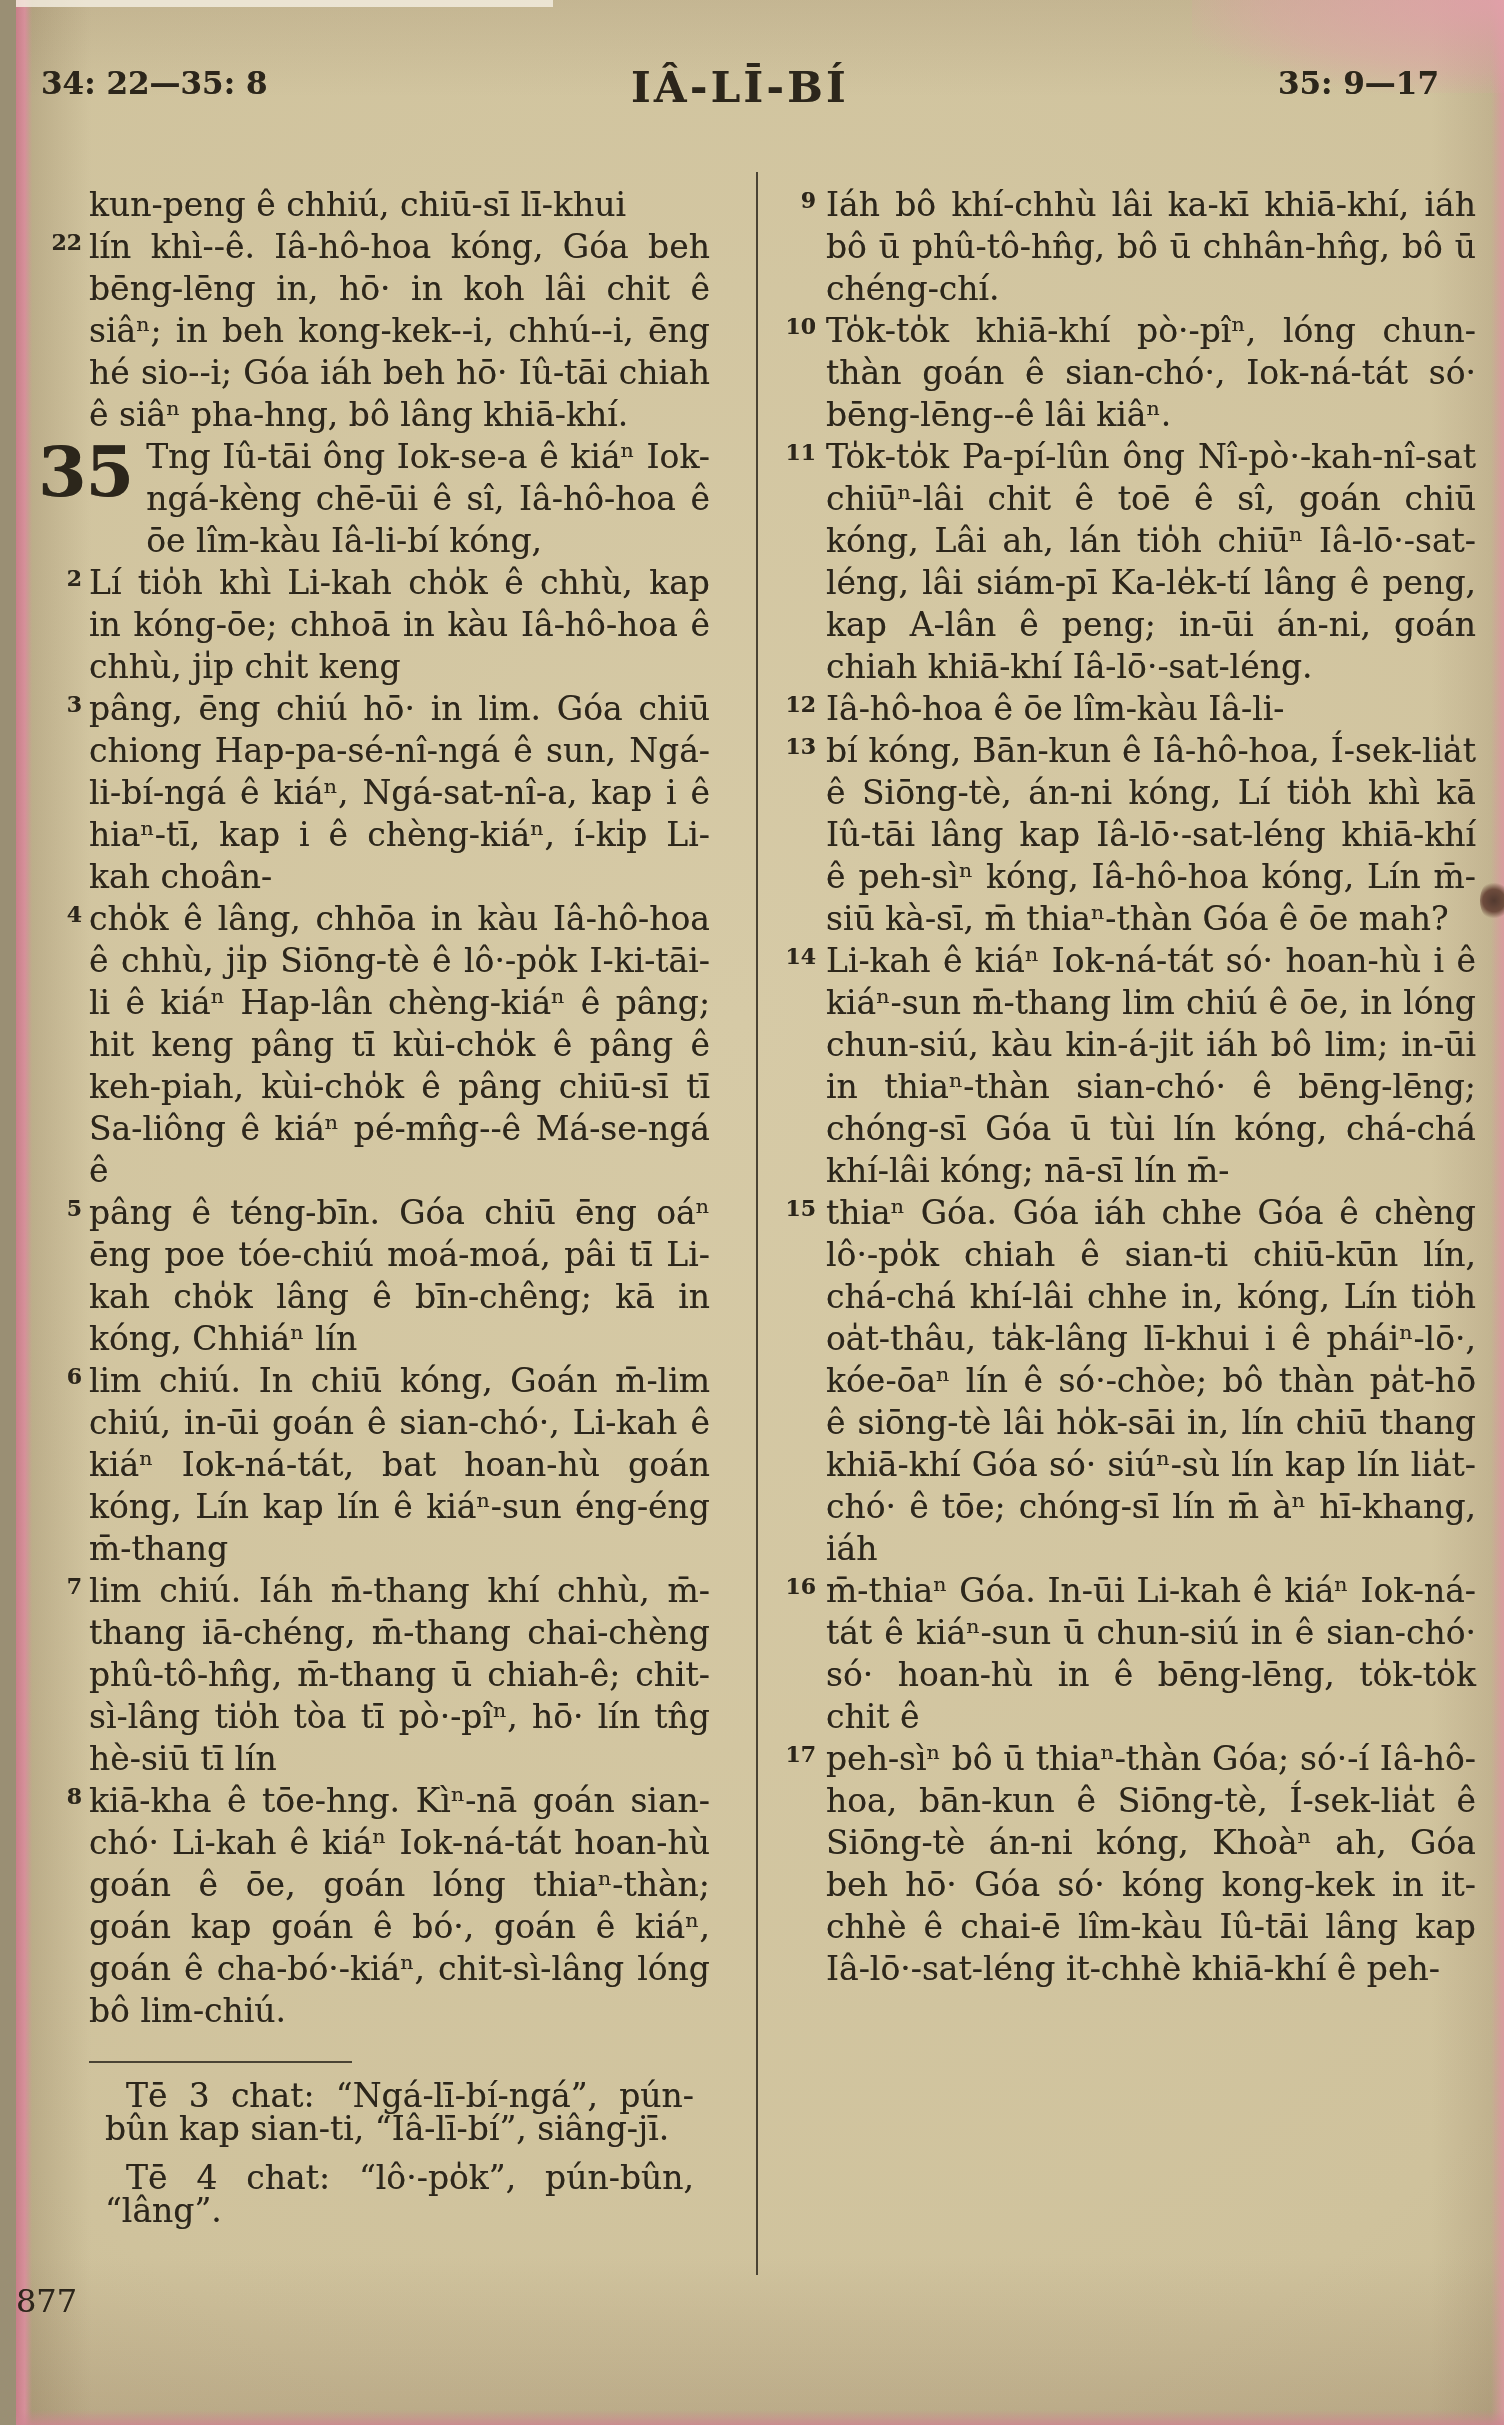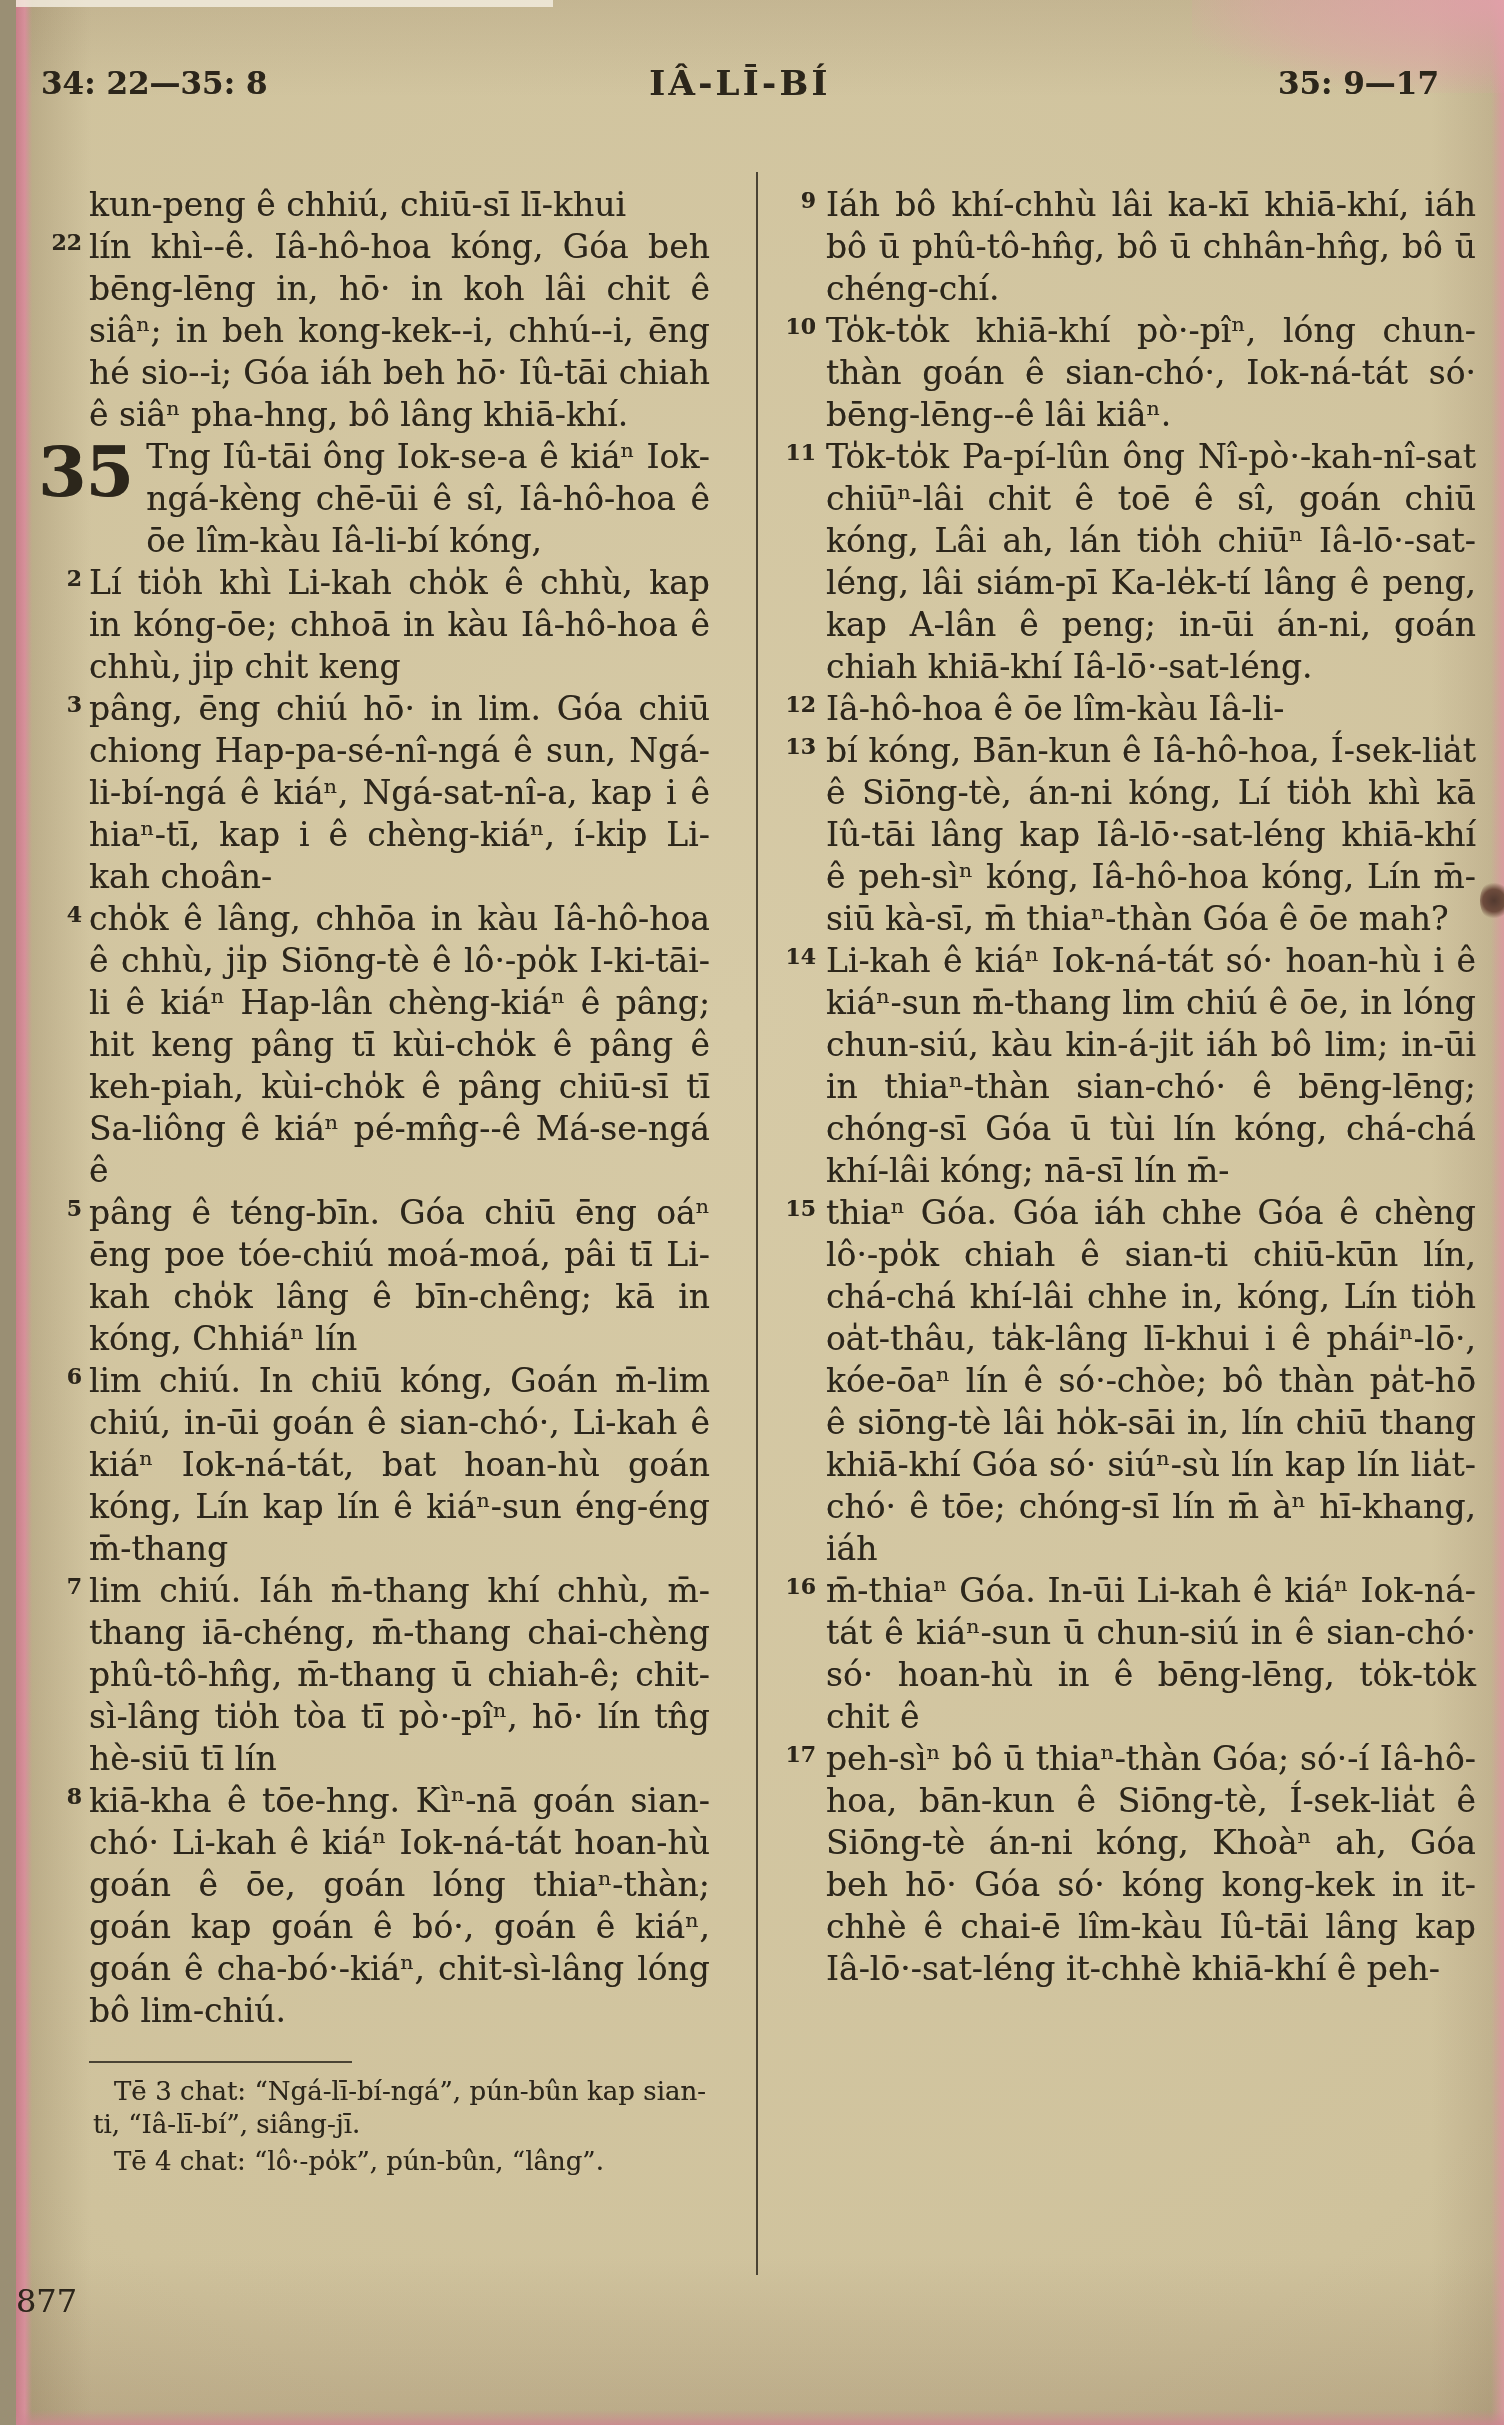--- a/index.html
+++ b/index.html
@@ -49,21 +49,21 @@
     border-radius: 50%;
   }
   
   .content { position: absolute; inset: 0; z-index: 2; }
   .header { position: absolute; top: 65px; left: 25px; right: 82px; height: 49px;
             font-weight: 700; font-size: 31px;
             text-shadow: 0 0 0.5px rgba(45,38,27,.55); }
   .range-left  { position: absolute; left: 0;  top: 0; }
   .range-right { position: absolute; right: 0; top: 0; }
   .book-title  { position: absolute; left: 50%; transform: translateX(-50%); top: -2.2px;
-                 font-size: 34px; letter-spacing: 3.3px; }
+                 font-size: 42px; letter-spacing: 3.3px; }
   .divider {
     position: absolute; left: 740px; top: 172px; width: 2.2px; height: 2103px;
     background: #4a4334;
   }
   .col { position: absolute; font-size: 33px; line-height: 42px;
          text-shadow: 0 0 0.5px rgba(45,38,27,.5); }
   .col-left  { left: 73px;  top: 184px; width: 621px; }
   .col-right { left: 810px; top: 184px; width: 650px; }
   .block { position: relative; margin: 0; text-align: justify; }
   .block .marker {
@@ -73,21 +73,21 @@
   .col-right .block .marker { left: -58px; width: 48px; }
   .block-chapter .marker {
     position: static; float: left; width: auto;
     font-size: 70px; line-height: 66px; height: 82px;
     font-weight: 700; letter-spacing: -1.1px;
     margin: 3.3px 13px 0 -51px; text-align: left;
   }
   .block-chapter { margin-top: 0; }
   .foot-area { margin-top: 28.5px; }
   .footnote-rule { width: 263px; border-top: 2.2px solid #4a4334; margin: 0 0 12px 0; }
-  .footnote { margin: 4px; font-size: 26px; line-height: 33px; text-align: justify; text-indent: 21px;
+  .footnote { margin: 16px; font-size: 33px; line-height: 33px; text-align: justify; text-indent: 21px;
               text-shadow: 0 0 0.5px rgba(45,38,27,.5); }
   .page-number {
     position: absolute; top: 2282px; left: 0; right: 82px;
     text-align: left; font-size: 32px; font-weight: 400;
     text-shadow: 0 0 0.5px rgba(45,38,27,.5);
   }
 </style>
 </head>
 <body>
 

